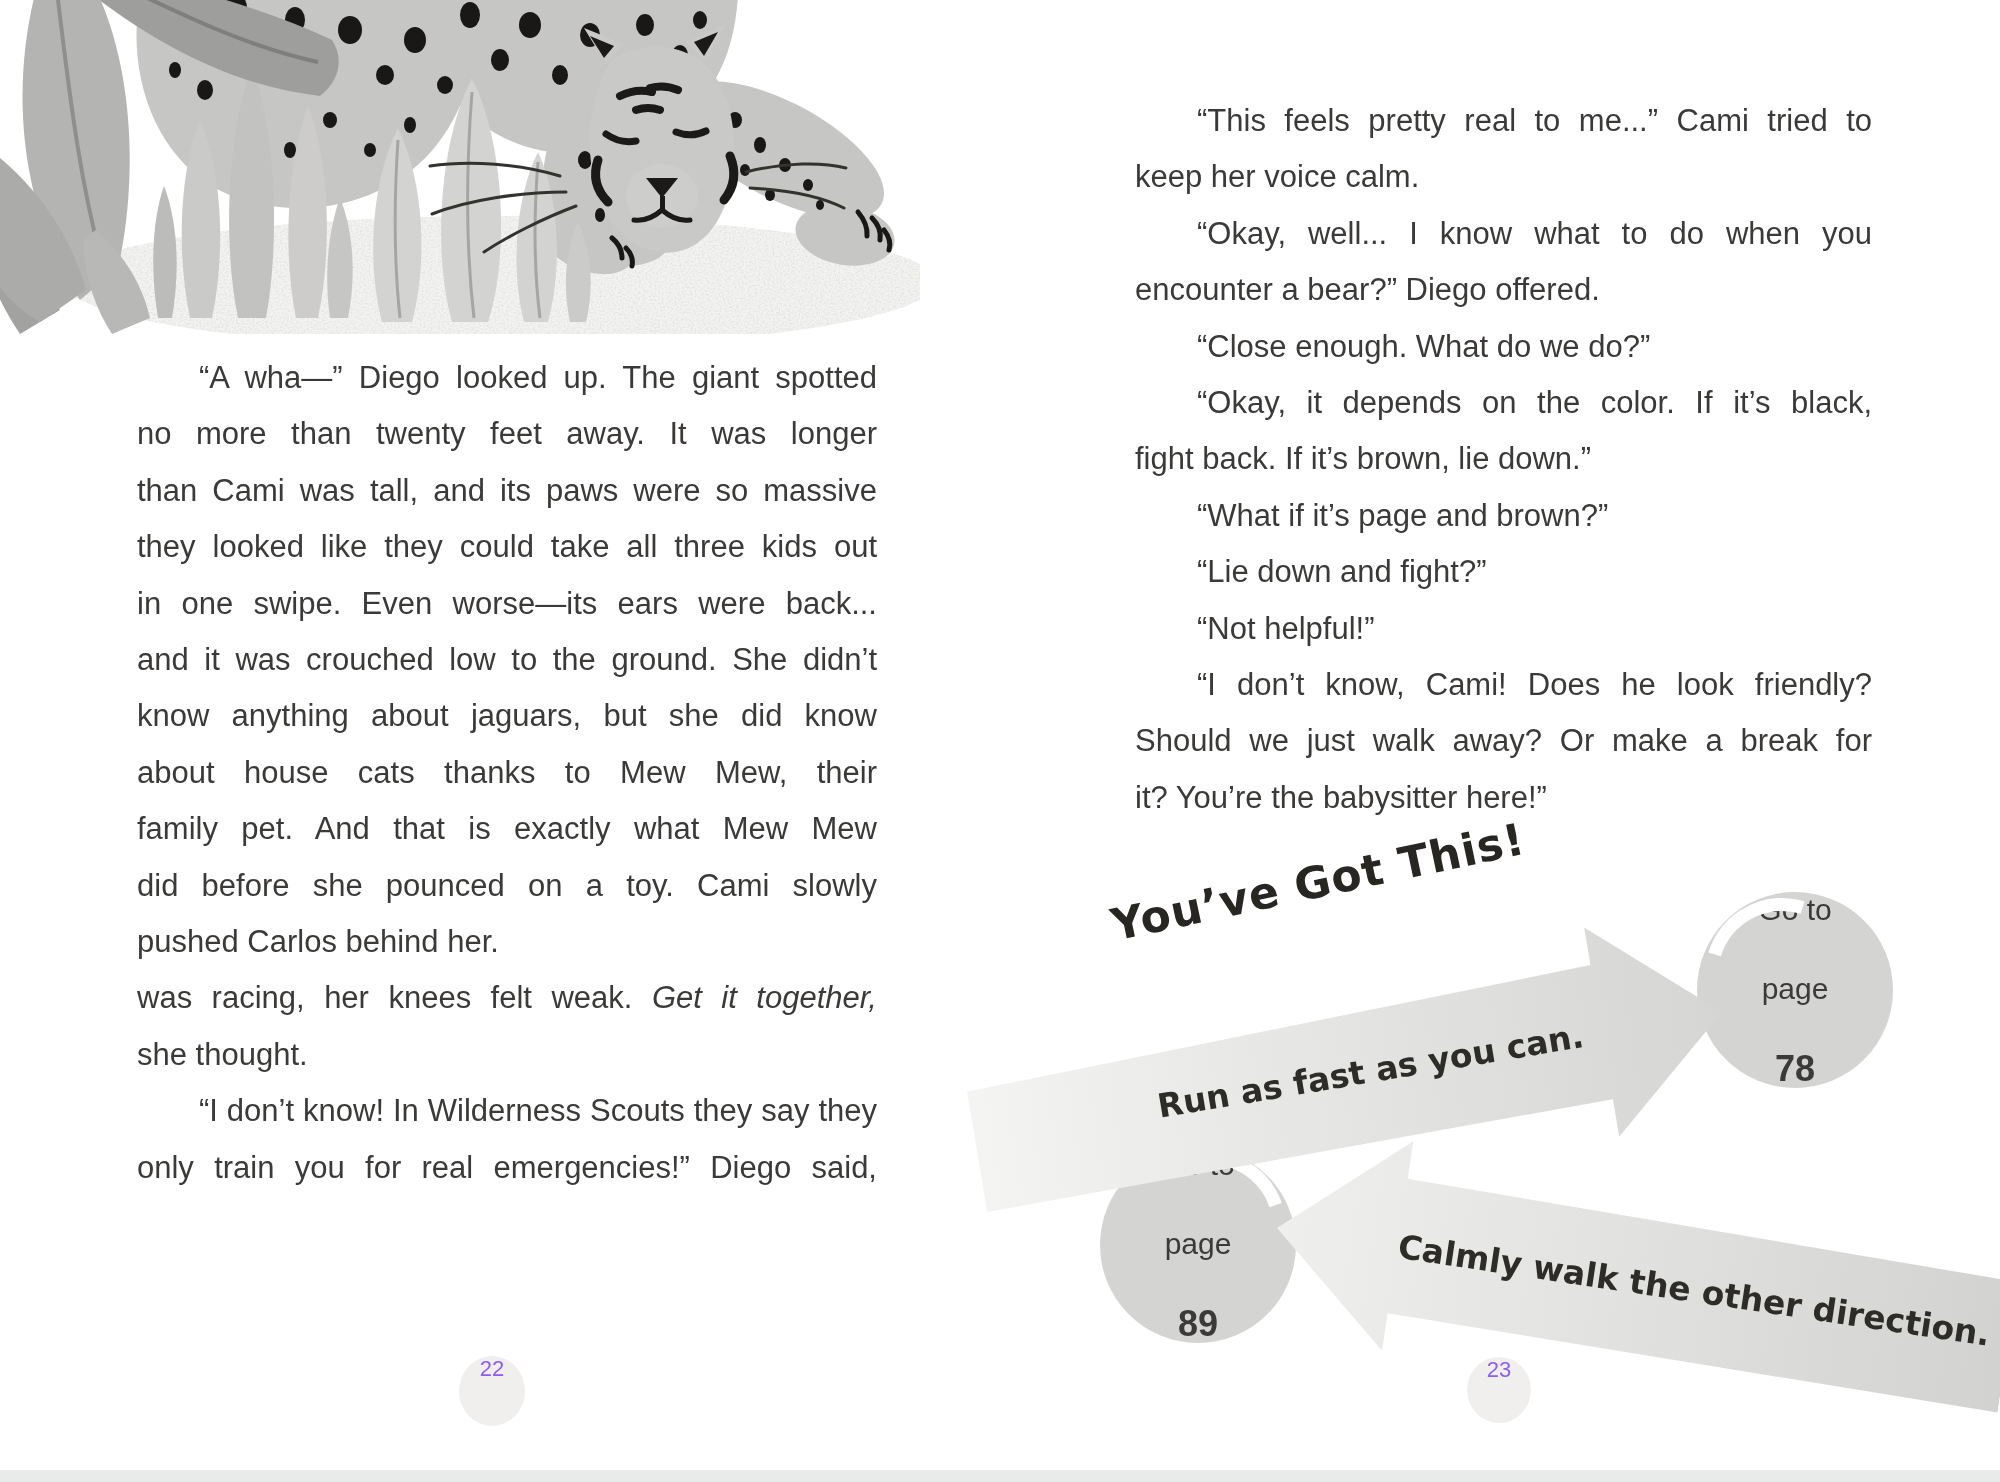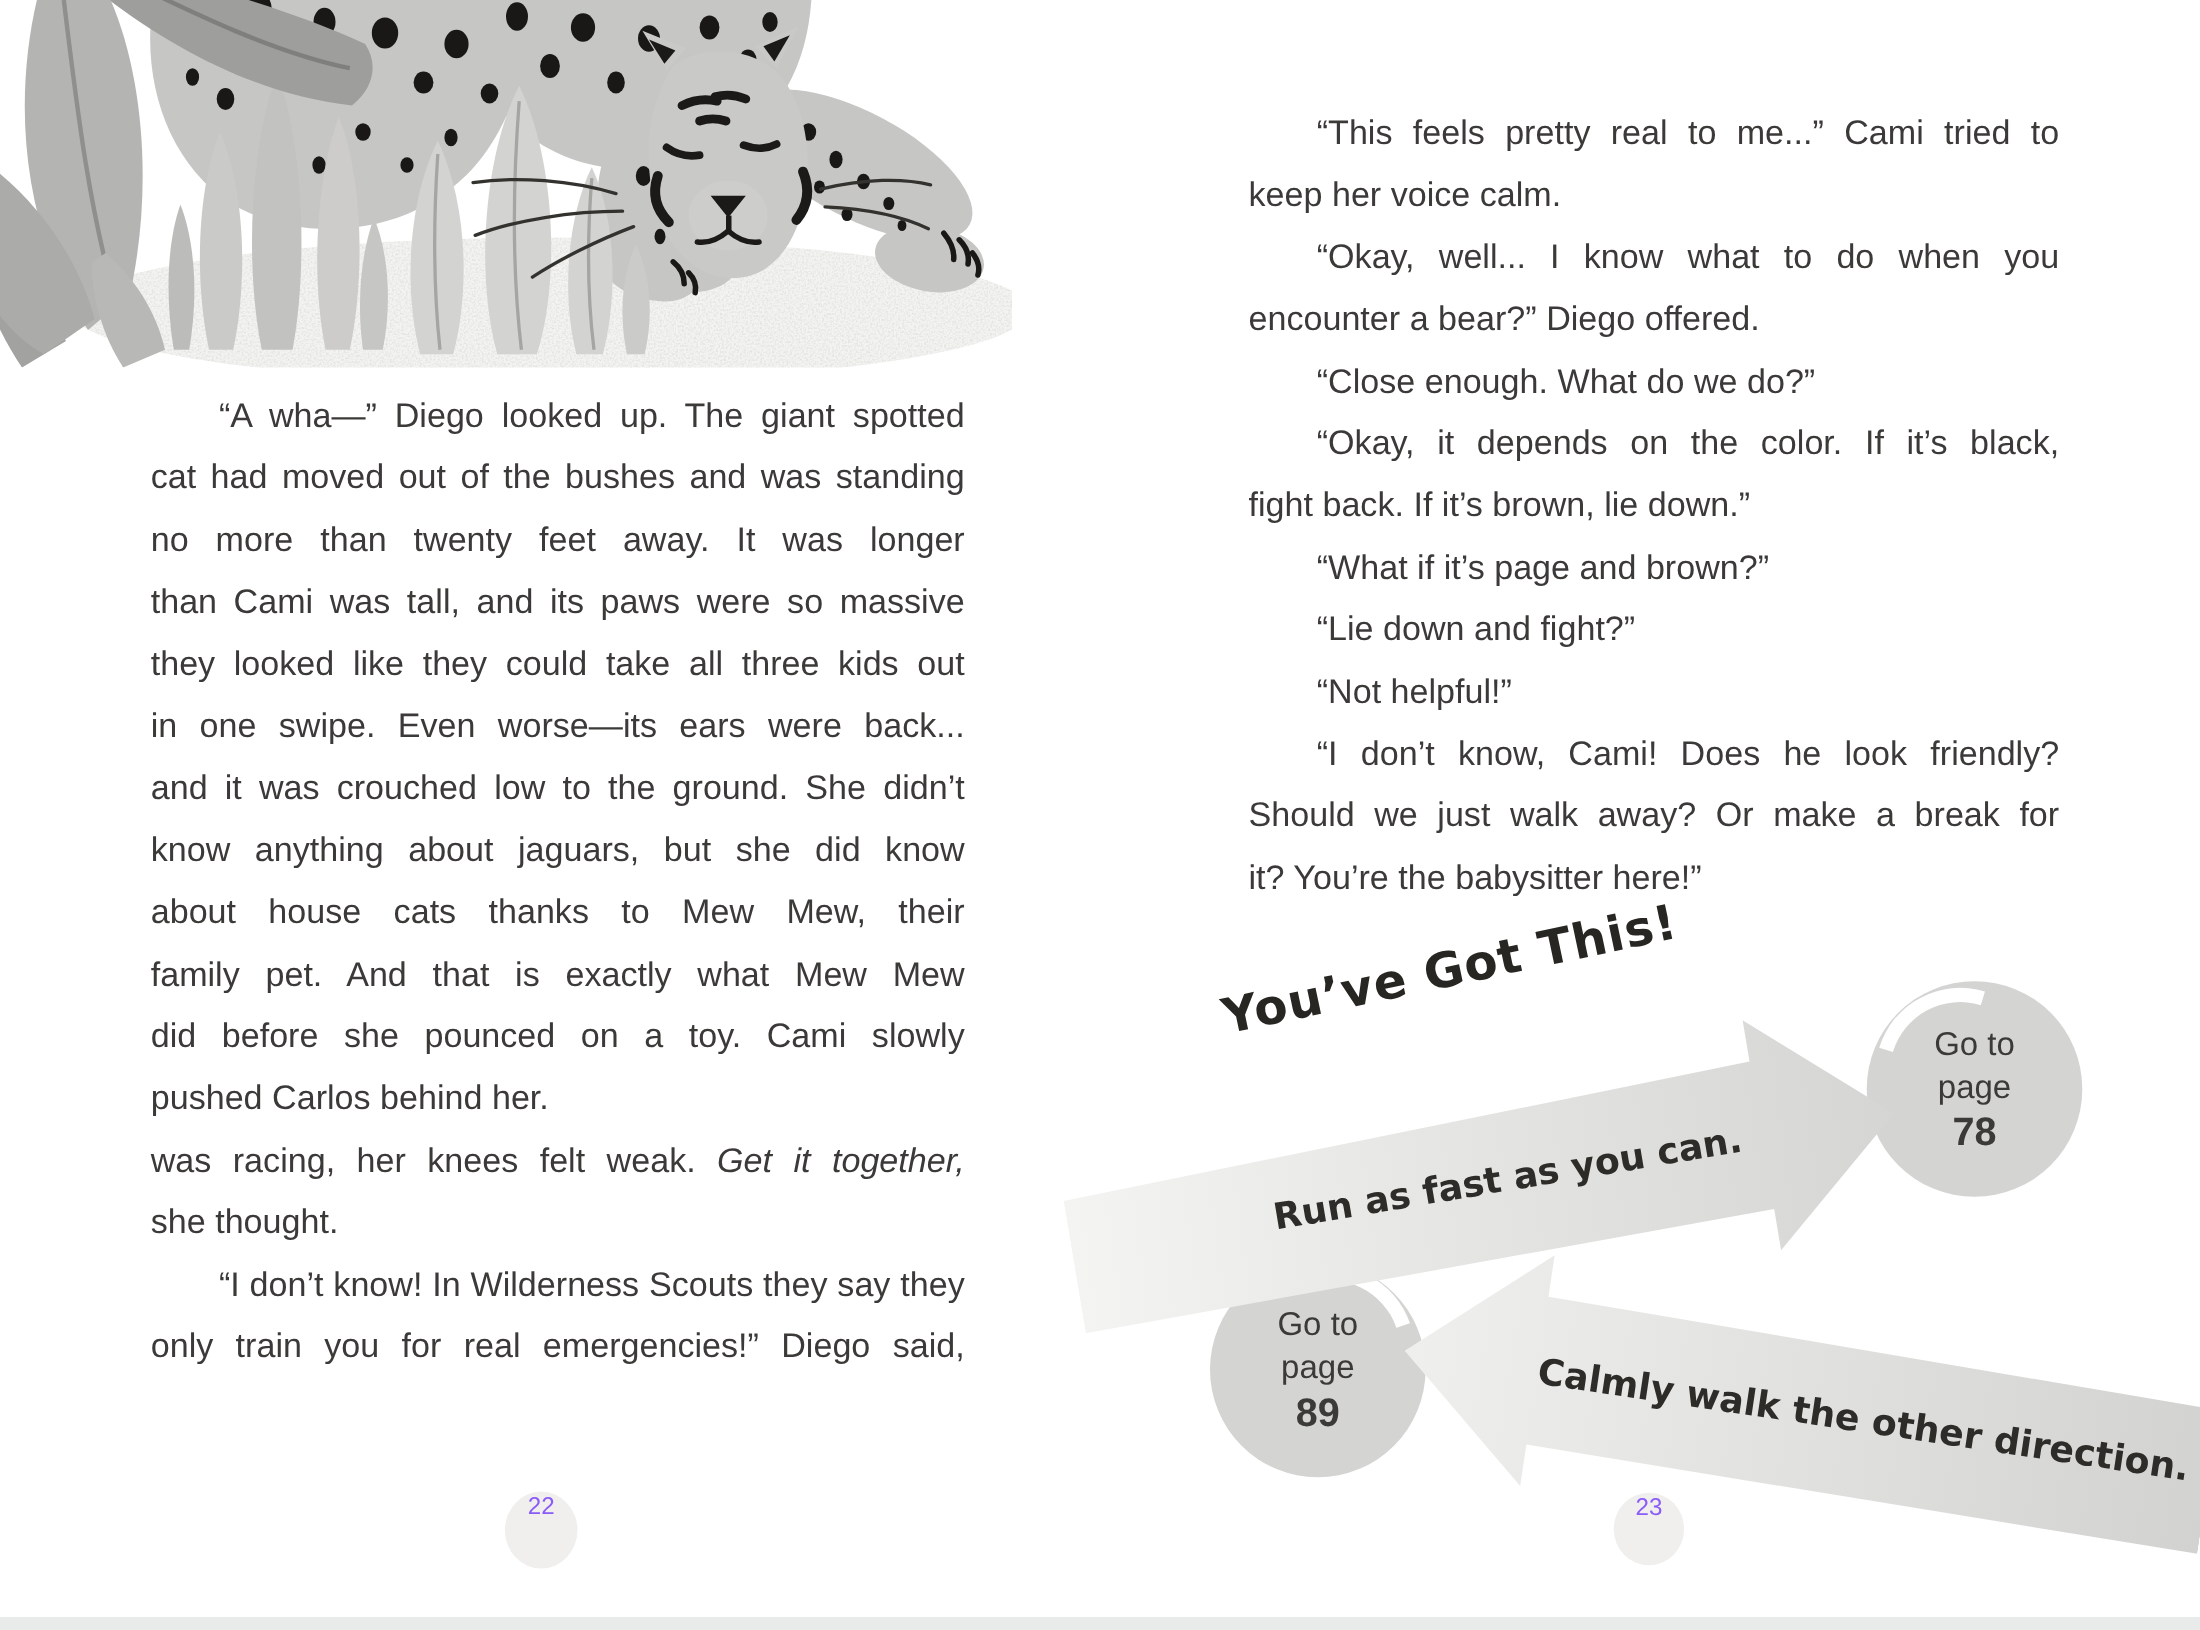--- a/index.html
+++ b/index.html
@@ -29,21 +29,21 @@
   #arrow-walk{left:1277px;top:1108px;width:740px;transform:rotate(8.5deg);transform-origin:0 50%;
      clip-path:polygon(0px 120px,122px 14px,122px 52px,740px 64px,740px 196px,122px 188px,122px 226px);
      background:linear-gradient(90deg,#efefed 0%,#e2e2e0 45%,#d2d2d0 100%);}
   .arrow-label{position:absolute;top:50%;white-space:nowrap;
      font-family:"DejaVu Sans",sans-serif;font-weight:bold;font-size:33px;color:#2d2c29;}
   #arrow-run .arrow-label{left:53%;transform:translate(-50%,-50%);}
   #arrow-walk .arrow-label{left:57%;transform:translate(-50%,-50%);}
   
   .goto-circle{position:absolute;width:196px;height:196px;border-radius:50%;background:#d4d4d2;
      display:flex;flex-direction:column;align-items:center;justify-content:center;
-     font-size:30px;line-height:39px;color:#3b3a38;z-index:4;}
+     font-size:30px;line-height:39px;color:#3b3a38;z-index:4;gap:40px;}
   .goto-circle .num{font-size:36px;font-weight:bold;line-height:42px;}
   #goto-78{left:1697px;top:892px;}
   #goto-89{left:1100px;top:1147px;}
   .shine{position:absolute;width:128px;height:128px;border-radius:50%;
      border:13px solid transparent;border-top-color:#ffffff;}
   #goto-78 .shine{left:8px;top:6px;transform:rotate(-28deg);}
   #goto-89 .shine{left:32px;top:4px;transform:rotate(26deg);}
   .choice-arrow{z-index:5;}
   
   #illo{position:absolute;left:0;top:0;z-index:1;}
@@ -206,21 +206,20 @@
           <path d="M576,206 C544,218 508,236 484,252"></path>
           <path d="M746,172 C786,162 822,162 846,168"></path>
           <path d="M750,188 C792,190 824,198 844,208"></path>
         </g>
       </g>
     </g>
   </svg>
 
   <div id="left-text" class="textcol">
       <div class="bline just ind"><span>“A wha—” Diego looked up. The giant spotted</span></div>
-      <div class="bline just"><span>cat had moved out of the bushes and was standing</span></div>
       <div class="bline just"><span>no more than twenty feet away. It was longer</span></div>
       <div class="bline just"><span>than Cami was tall, and its paws were so massive</span></div>
       <div class="bline just"><span>they looked like they could take all three kids out</span></div>
       <div class="bline just"><span>in one swipe. Even worse—its ears were back...</span></div>
       <div class="bline just"><span>and it was crouched low to the ground. She didn’t</span></div>
       <div class="bline just"><span>know anything about jaguars, but she did know</span></div>
       <div class="bline just"><span>about house cats thanks to Mew Mew, their</span></div>
       <div class="bline just"><span>family pet. And that is exactly what Mew Mew</span></div>
       <div class="bline just"><span>did before she pounced on a toy. Cami slowly</span></div>
       <div class="bline"><span>pushed Carlos behind her.</span></div>

